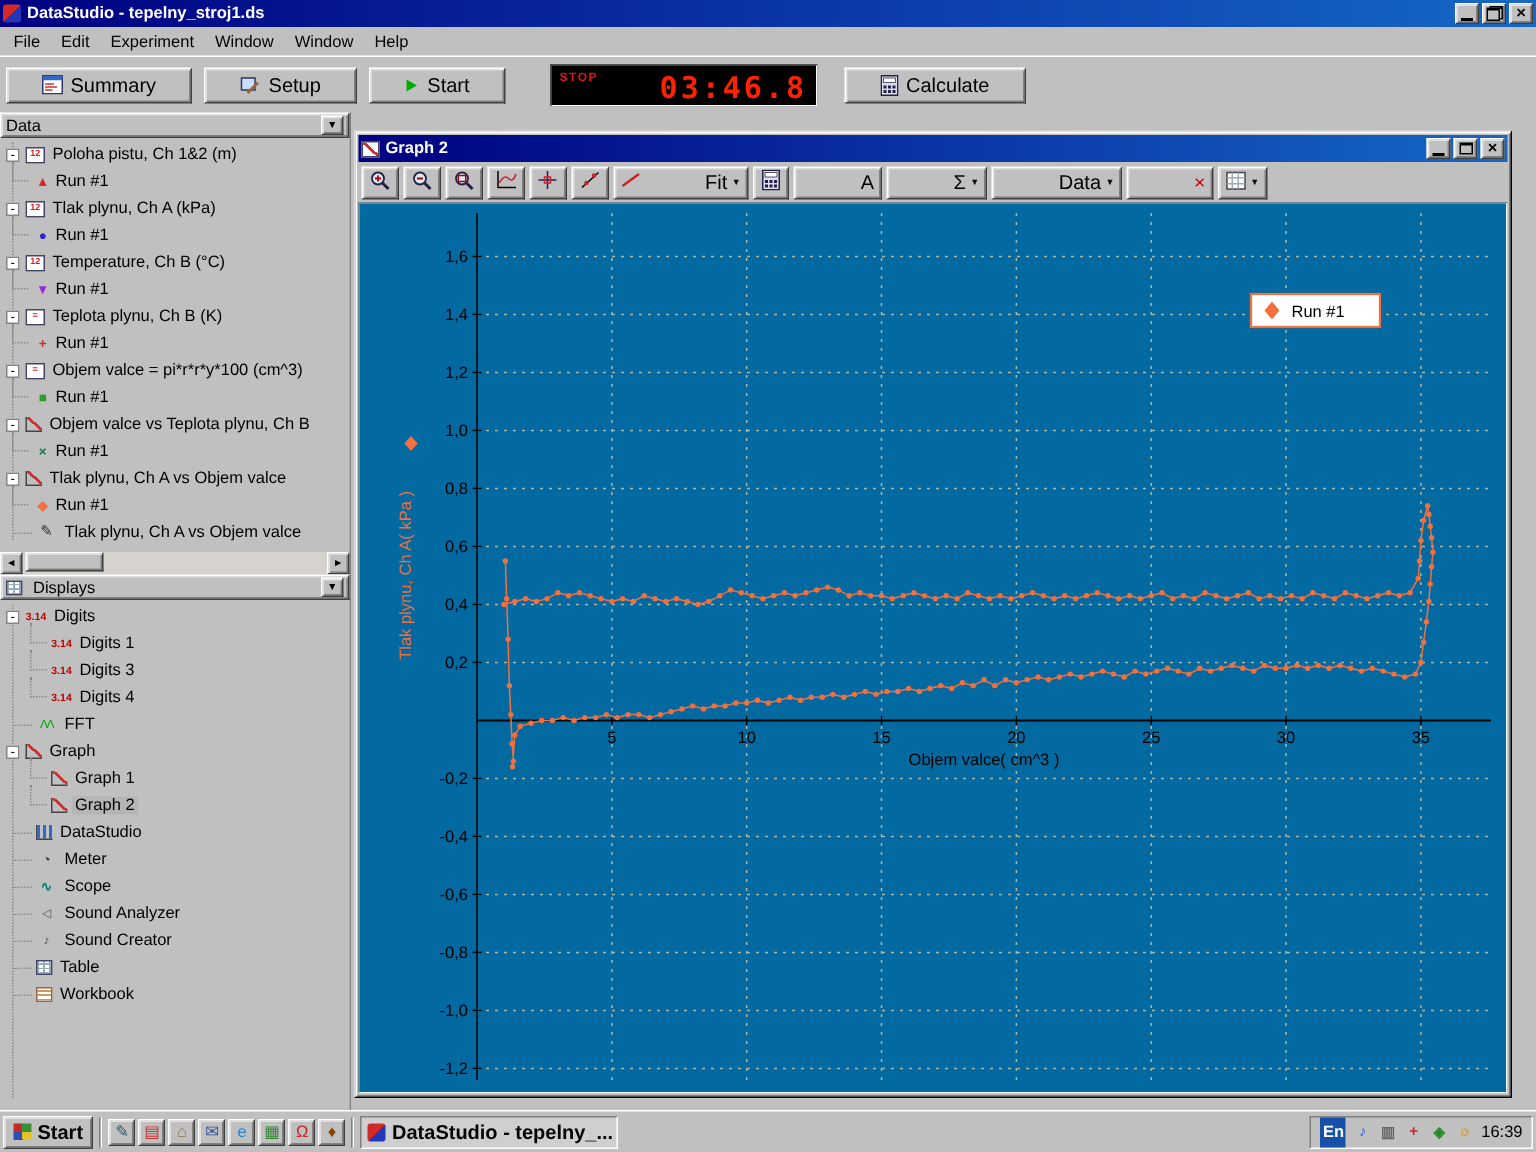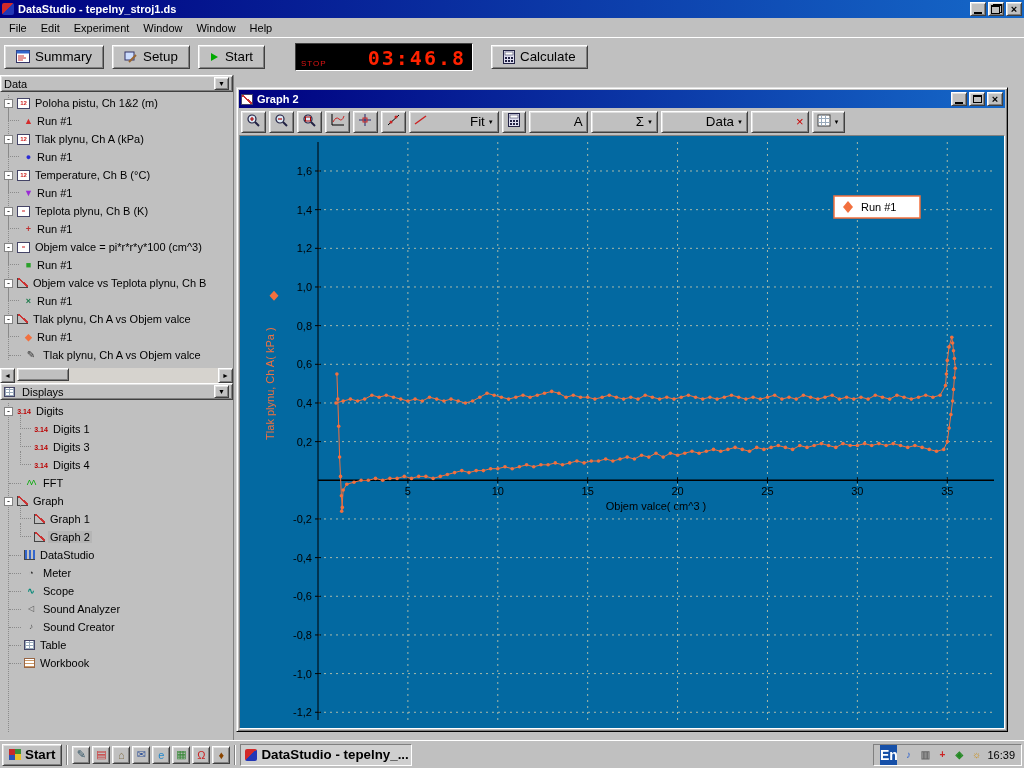--- a/index.html
+++ b/index.html
@@ -18,24 +18,24 @@
   .g-min{display:block;width:8px;height:2px;background:#000;margin-top:7px;}
   .g-max{display:block;width:9px;height:8px;border:1px solid #000;border-top:2px solid #000;}
   .rst{display:block;position:relative;width:11px;height:10px;}
   .rst::before{content:"";position:absolute;right:0;top:0;width:7px;height:6px;border:1px solid #000;border-top:2px solid #000;}
   .rst::after{content:"";position:absolute;left:0;bottom:0;width:7px;height:6px;border:1px solid #000;border-top:2px solid #000;background:#c0c0c0;}
 
   .menubar{height:19px;display:flex;align-items:center;padding:0 2px;}
   .menu-item{padding:2px 7px;cursor:default;}
 
   .maintb{height:38px;display:flex;align-items:center;gap:8px;padding:0 4px;border-top:1px solid #fff;}
-  .tbtn{display:flex;align-items:center;gap:5px;height:24px;padding:0 11px;white-space:nowrap;}
+  .tbtn{display:flex;align-items:center;gap:5px;height:24px;padding:0 23px;white-space:nowrap;}
   .tico{display:inline-flex;align-items:center;}
   .lcd{width:178px;height:28px;background:#000;border:1px solid;border-color:#404040 #fff #fff #404040;position:relative;flex:none;margin-left:22px;margin-right:10px;}
-  .lcd .stop{position:absolute;left:5px;top:3px;color:#e11414;font-size:8px;font-weight:normal;letter-spacing:1px;margin-top:12px;}
+  .lcd .stop{position:absolute;left:5px;top:3px;color:#e11414;font-size:8px;font-weight:bold;letter-spacing:1px;}
   .lcd .digits{position:absolute;right:6px;top:2px;font-family:"DejaVu Sans Mono",monospace;font-size:20px;font-weight:bold;color:#ff2200;letter-spacing:2px;}
 
   .workspace{position:absolute;top:75px;left:0;right:0;bottom:0;background:#c0c0c0;}
 
   
   .leftpanel{position:absolute;top:0;left:0;width:234px;bottom:0;display:flex;flex-direction:column;border-right:1px solid #808080;}
   .phead{height:17px;display:flex;align-items:center;gap:4px;padding:0 3px;flex:none;}
   .phead .pt{font-weight:normal;}
   .pv{margin-left:auto;width:15px;height:13px;display:flex;align-items:center;justify-content:center;font-size:7px;}
   .tree{overflow:hidden;position:relative;padding-top:2px;background:#c0c0c0;}
@@ -82,21 +82,21 @@
   .plot{flex:1;background:#0369a1;border:1px solid;border-color:#808080 #fff #fff #808080;position:relative;overflow:hidden;}
 
   
   .taskbar{position:absolute;left:0;right:0;bottom:0;height:28px;background:#c0c0c0;border-top:1px solid #fff;display:flex;align-items:center;gap:4px;padding:0 2px;}
   .start{height:22px;display:flex;align-items:center;gap:4px;padding:0 6px;font-weight:bold;flex:none;}
   .flag{width:12px;height:11px;background:conic-gradient(#3a8f3a 0 25%,#e8c22a 25% 50%,#2a52b6 50% 75%,#c62a2a 75% 100%);}
   .ql{width:18px;height:18px;display:flex;align-items:center;justify-content:center;font-size:11px;flex:none;}
   .tdiv{width:2px;height:20px;border-left:1px solid #808080;border-right:1px solid #fff;flex:none;}
   .taskbtn{width:172px;height:22px;display:flex;align-items:center;gap:4px;padding:0 4px;background:#cfcfcf;border:1px solid;border-color:#808080 #fff #fff #808080;font-weight:bold;white-space:nowrap;overflow:hidden;flex:none;}
   .tray{margin-left:auto;height:22px;display:flex;align-items:center;gap:4px;padding:0 6px;border:1px solid;border-color:#808080 #fff #fff #808080;flex:none;}
-  .lang{width:17px;height:20px;background:#1650a8;color:#fff;font-size:14px;font-weight:bold;display:flex;align-items:center;justify-content:center;}
+  .lang{width:17px;height:20px;background:#1650a8;color:#fff;font-size:11px;font-weight:bold;display:flex;align-items:center;justify-content:center;}
   .tri{width:14px;height:14px;display:flex;align-items:center;justify-content:center;font-size:10px;}
 </style>
 </head>
 <body>
 
 <div class="app">
 
   <div class="titlebar">
     <span class="app-ico"></span>
     <span class="t">DataStudio - tepelny_stroj1.ds</span>

